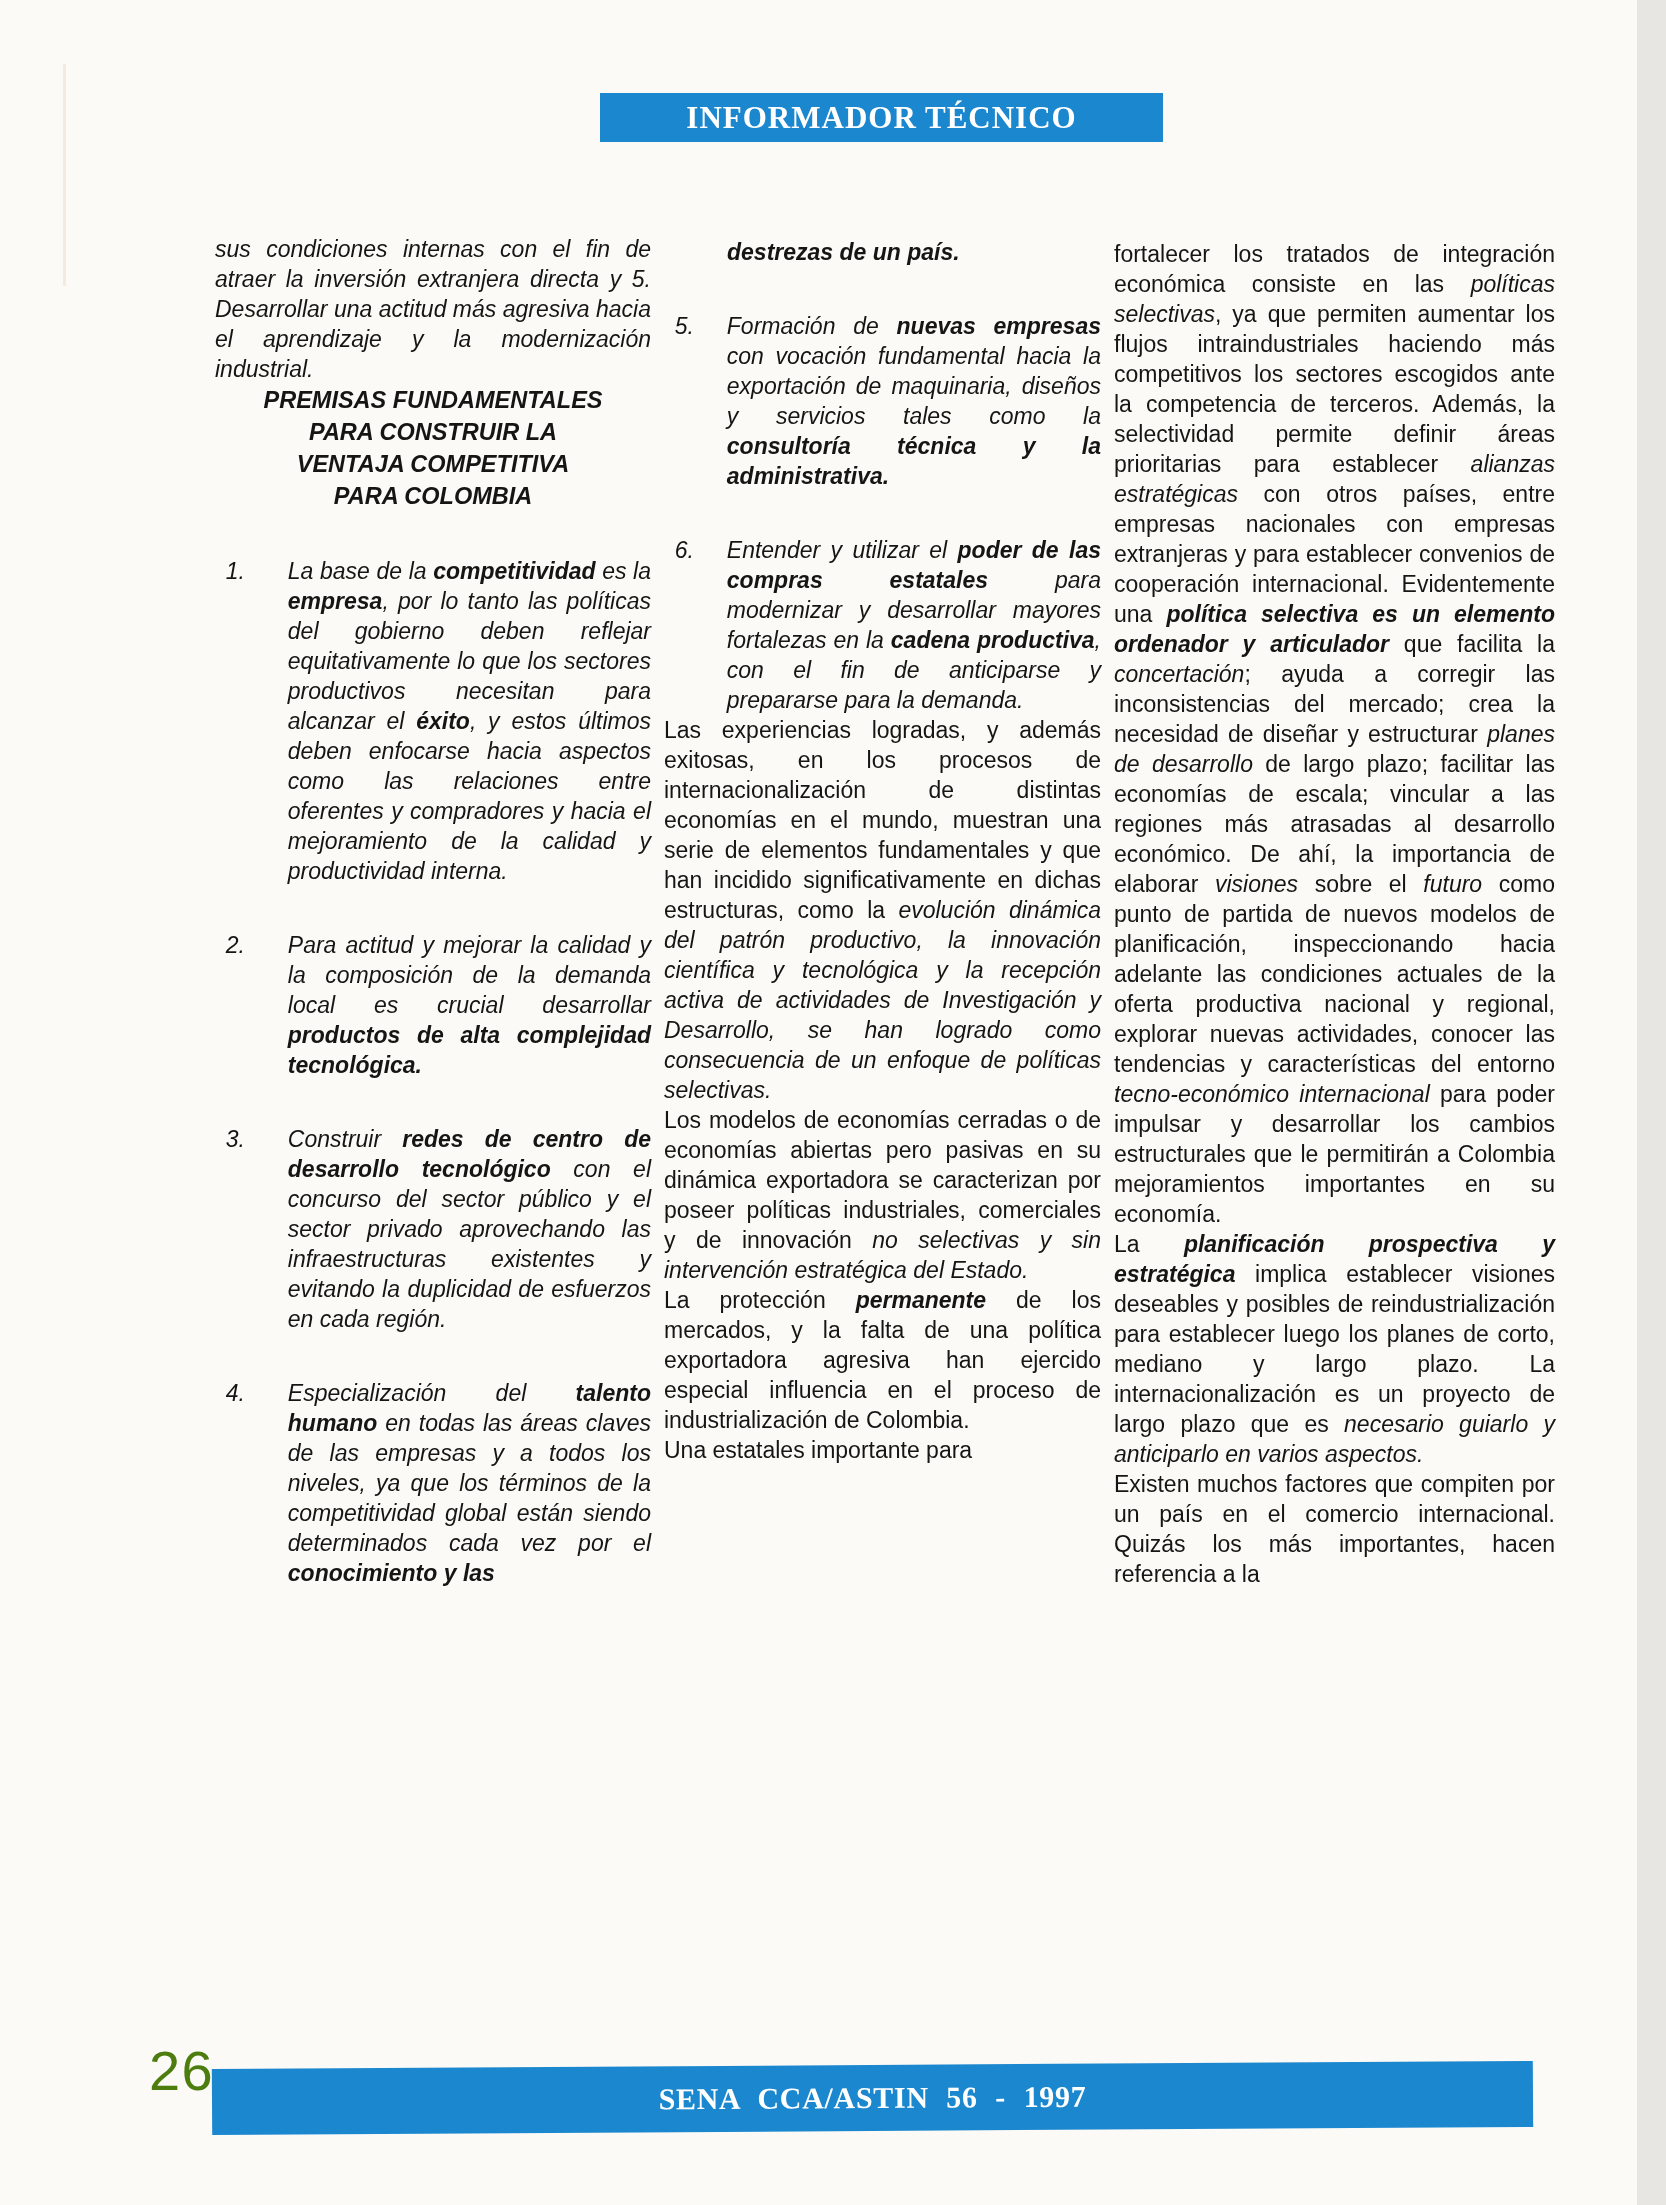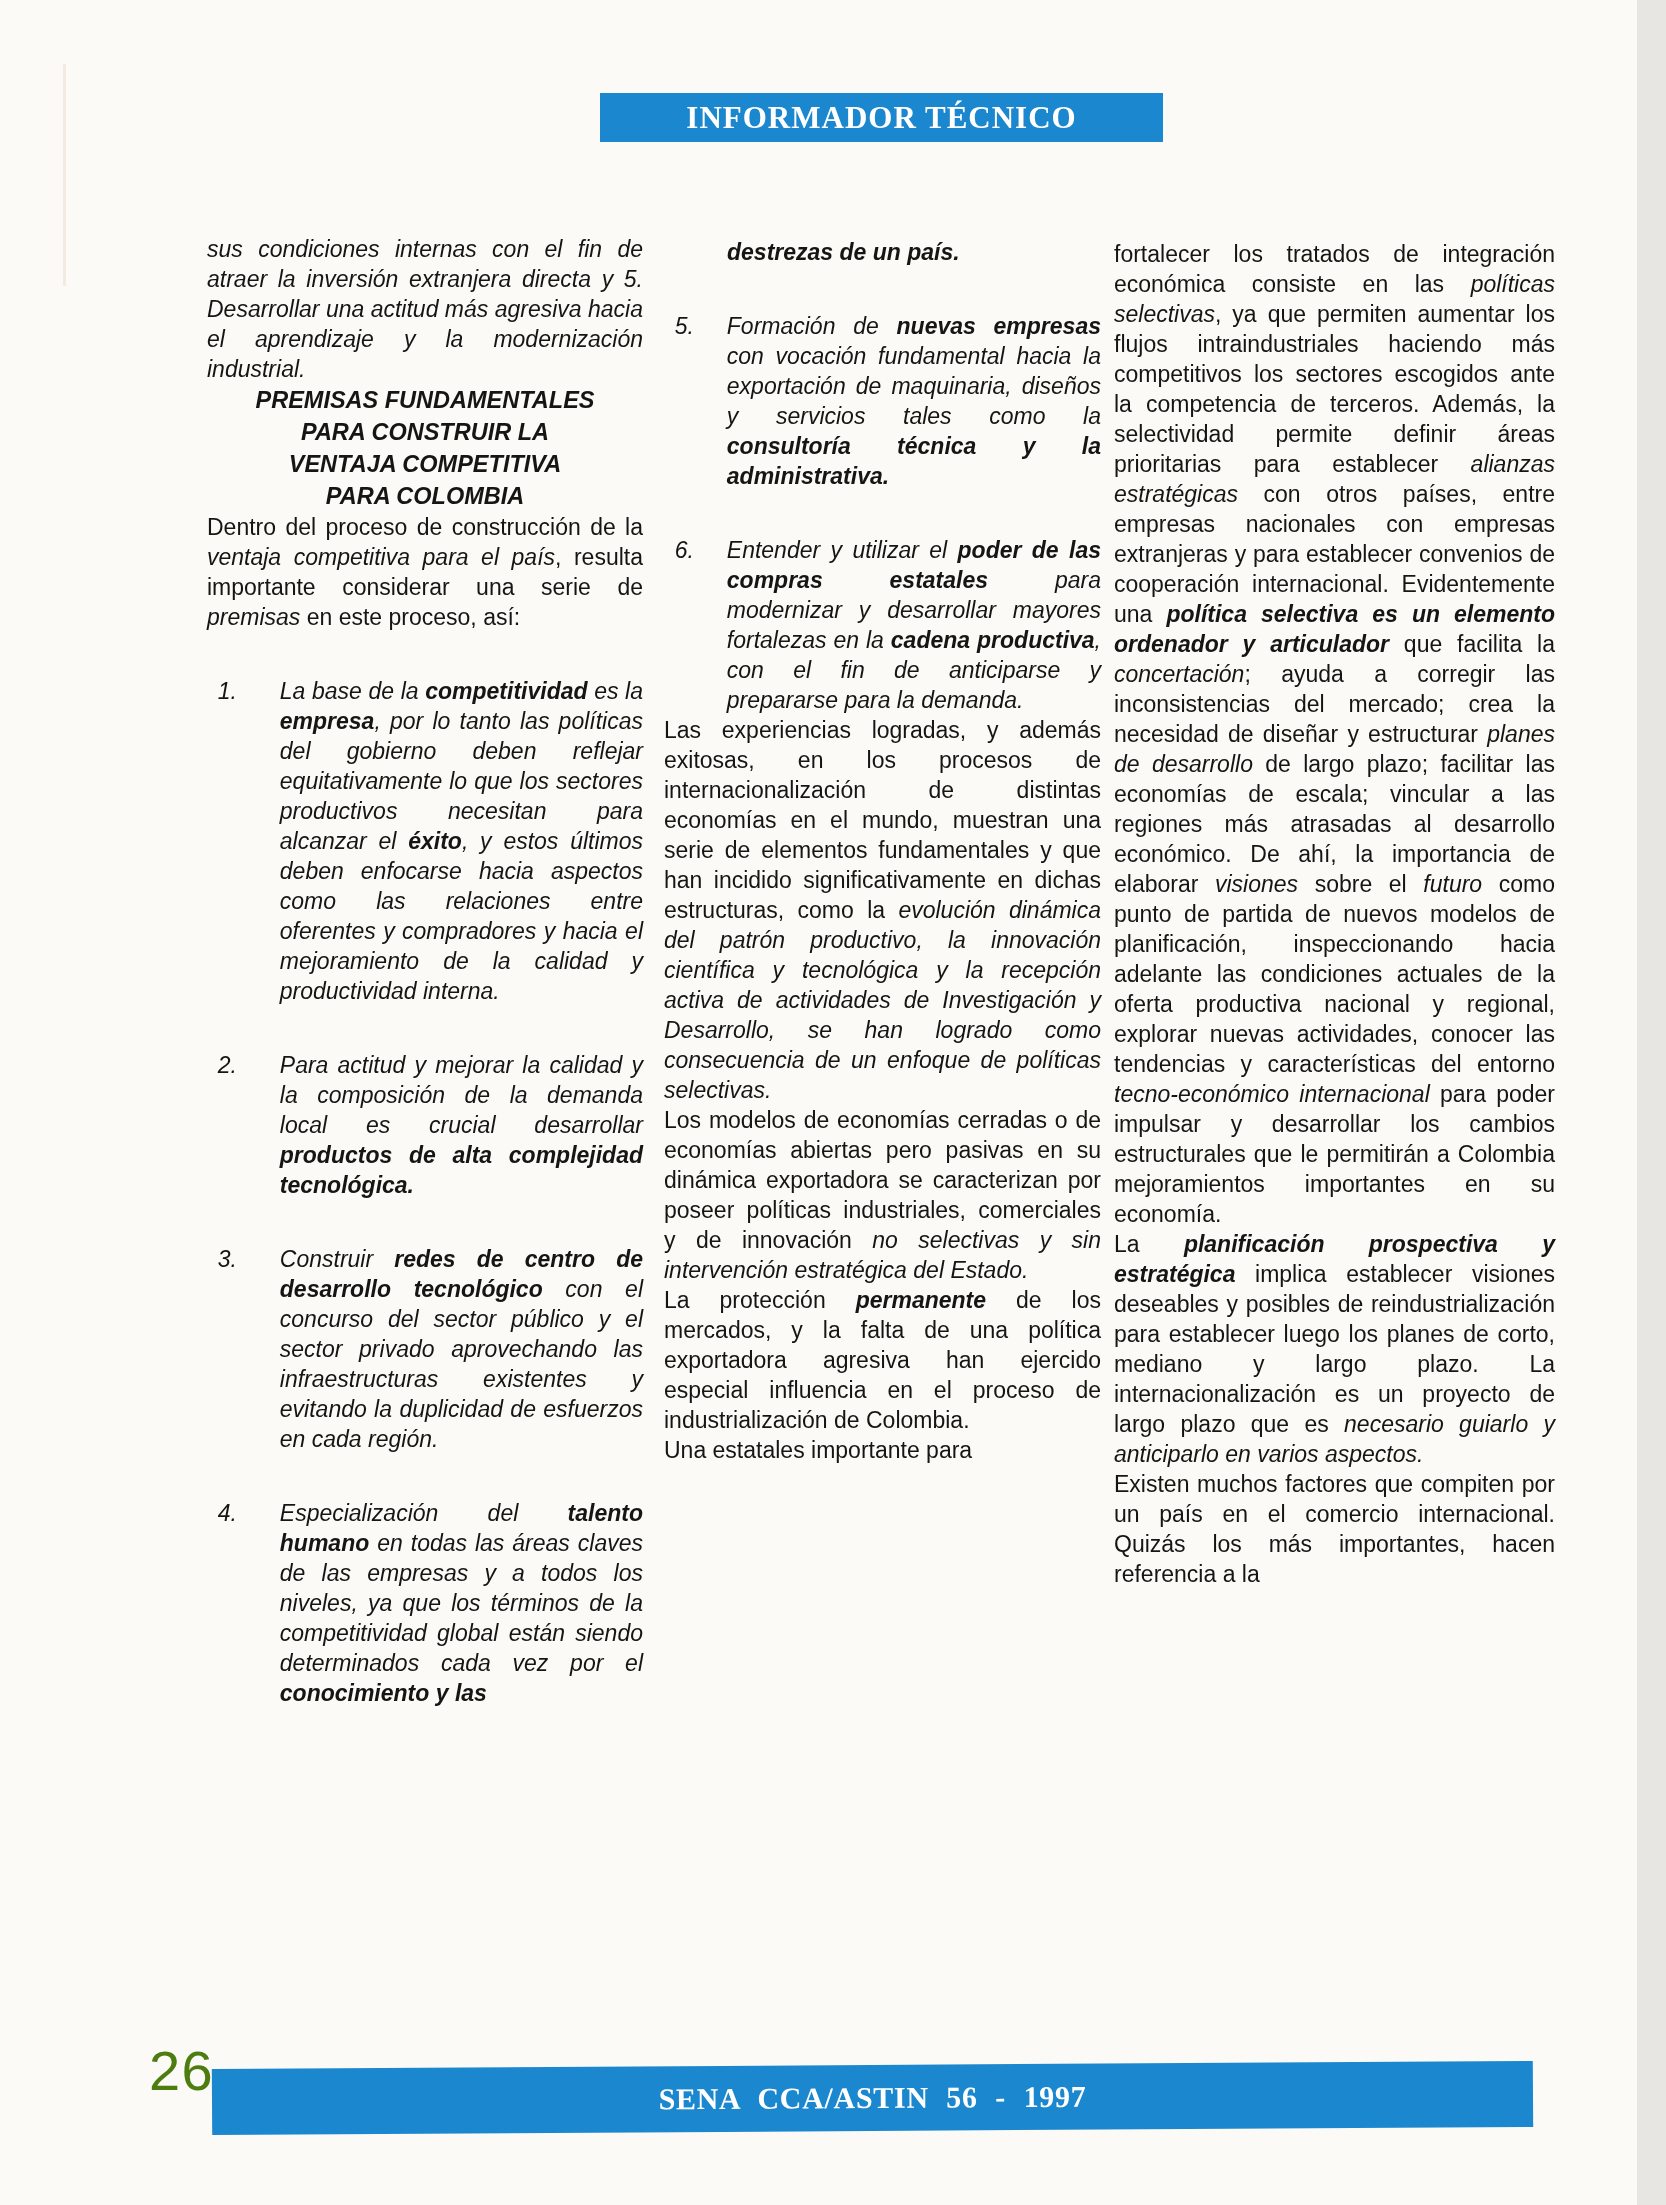--- a/index.html
+++ b/index.html
@@ -21,21 +21,21 @@
     font-weight:bold;font-size:31px;letter-spacing:1px;color:#ffffff;
     white-space:nowrap;
   }
   
   .scan-line{
     position:absolute;left:63px;top:64px;width:2.7px;height:222px;
     background:#efe9da;opacity:.8;
   }
   
   .col{position:absolute;top:234px;font-size:23px;line-height:30px;text-align:justify;}
-  #col1{left:207px;width:436px;}
+  #col1{left:215px;width:436px;}
   #col2{left:664px;width:437px;top:237px;}
   #col3{left:1114px;width:441px;top:239px;}
   .col p{margin:0;}
   .i{font-style:italic;}
   .bi{font-weight:bold;font-style:italic;}
   .heading{
     font-weight:bold;font-style:italic;
     font-size:23.5px;line-height:32px;
     white-space:pre-line;text-align:center;
   }
@@ -75,21 +75,20 @@
   <div class="header-bar" style="background:#1b87ce;">
     <div class="title">INFORMADOR TÉCNICO</div>
   </div>
 
   <div class="col" id="col1">
     <p><span class="i">sus condiciones internas con el fin de atraer la inversión extranjera directa y 5. Desarrollar una actitud más agresiva hacia el aprendizaje y la modernización industrial.</span></p>
     <p class="heading mt-h1">PREMISAS FUNDAMENTALES
 PARA CONSTRUIR LA
 VENTAJA COMPETITIVA
 PARA COLOMBIA</p>
-    <p class="mt"><span>Dentro del proceso de construcción de la </span><span class="i">ventaja competitiva para el país</span><span>, resulta importante considerar una serie de </span><span class="i">premisas</span><span> en este proceso, así:</span></p>
 
     <div class="list-item">
       <span class="num">1.</span>
       <span class="item-text"><span class="i">La base de la </span><span class="bi">competitividad</span><span class="i"> es la </span><span class="bi">empresa</span><span class="i">, por lo tanto las políticas del gobierno deben reflejar equitativamente lo que los sectores productivos necesitan para alcanzar el </span><span class="bi">éxito</span><span class="i">, y estos últimos deben enfocarse hacia aspectos como las relaciones entre oferentes y compradores y hacia el mejoramiento de la calidad y productividad interna.</span></span>
     </div>
     <div class="list-item">
       <span class="num">2.</span>
       <span class="item-text"><span class="i">Para actitud y mejorar la calidad y la composición de la demanda local es crucial desarrollar </span><span class="bi">productos de alta complejidad tecnológica.</span></span>
     </div>
     <div class="list-item">

